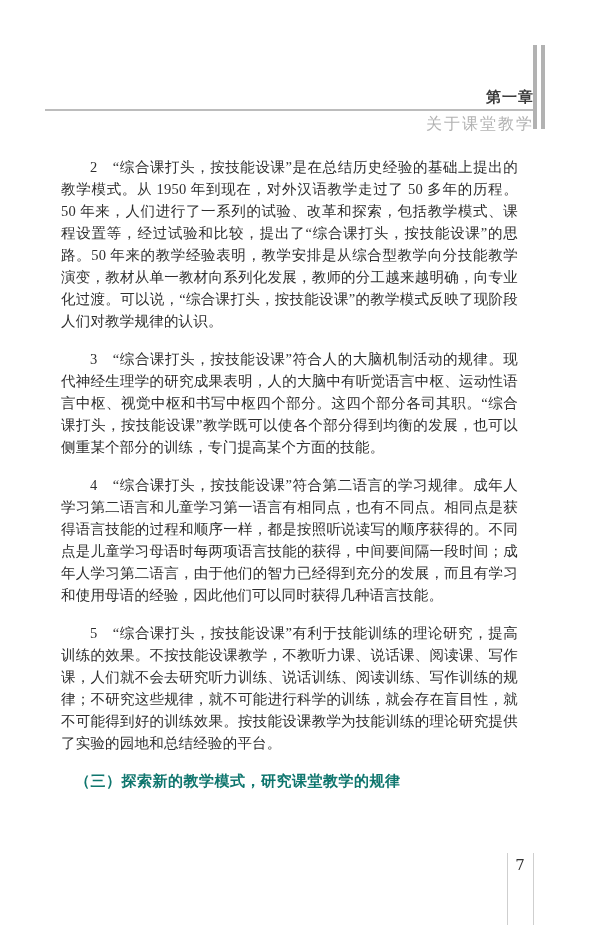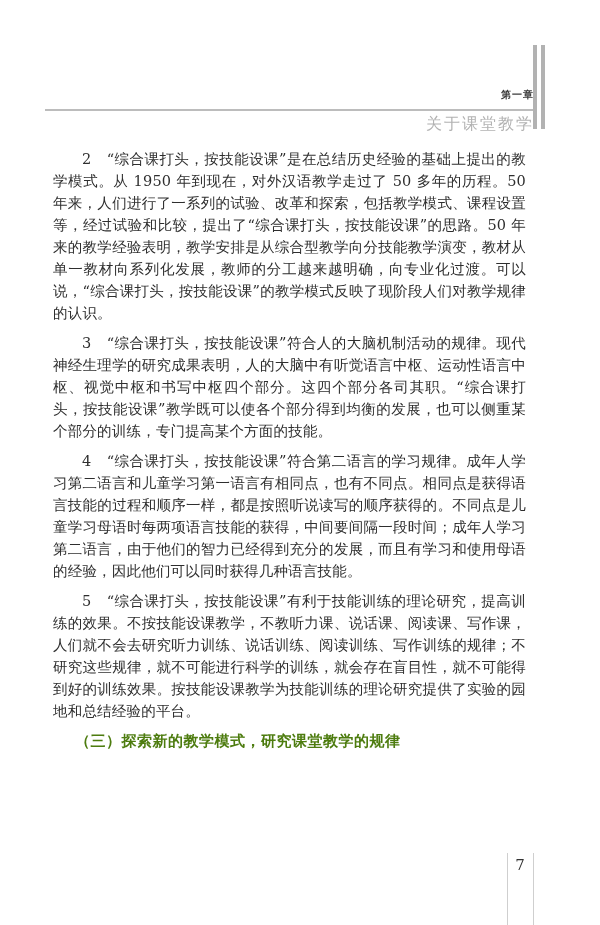--- a/index.html
+++ b/index.html
@@ -16,21 +16,21 @@
     font-family: "DejaVu Serif", "Liberation Serif", serif;
   }
 
   
   .chapter {
     position: absolute;
     top: 88px;
     right: 66px;
     font-family: "DejaVu Sans", "Liberation Sans", sans-serif;
     font-weight: bold;
-    font-size: 10px;
+    font-size: 15px;
     letter-spacing: 1px;
     color: #3b3b3b;
   }
   .header-rule {
     position: absolute;
     top: 109px;
     left: 45px;
     width: 489px;
     height: 2px;
     background: #bcbcbc;
@@ -63,31 +63,32 @@
     top: 140px;
     left: 45px;
     width: 489px;
     font-size: 14.5px;
     line-height: 22px;
     color: #2e2e2e;
     text-align: justify;
     letter-spacing: 0.2px;
   }
   .body-text p {
-    margin: 8px;
+    margin: 16px;
     text-indent: 2em;
+    font-family: Liberation Serif, serif;
   }
   .body-text h3.subheading {
     margin: 5px 0 7px 0;
     font-family: Liberation Serif, serif;
     font-weight: bold;
     font-size: 15px;
     line-height: 22px;
     text-indent: 2em;
-    color: #4d7c0f;
+    color: #0f766e;
     letter-spacing: 0.5px;
   }
 
   
   .folio-line {
     position: absolute;
     top: 853px;
     width: 1px;
     height: 72px;
     background: #cfcfcf;

